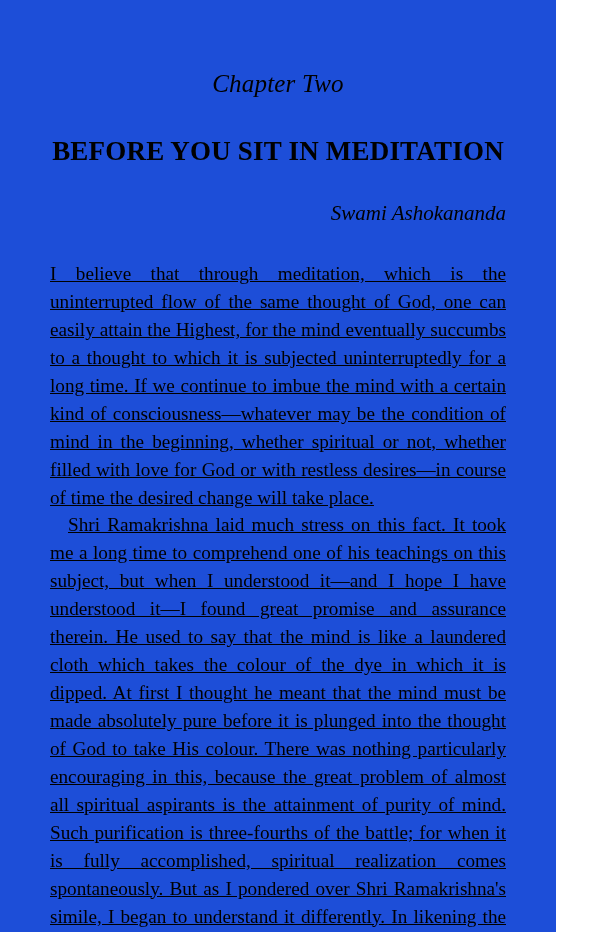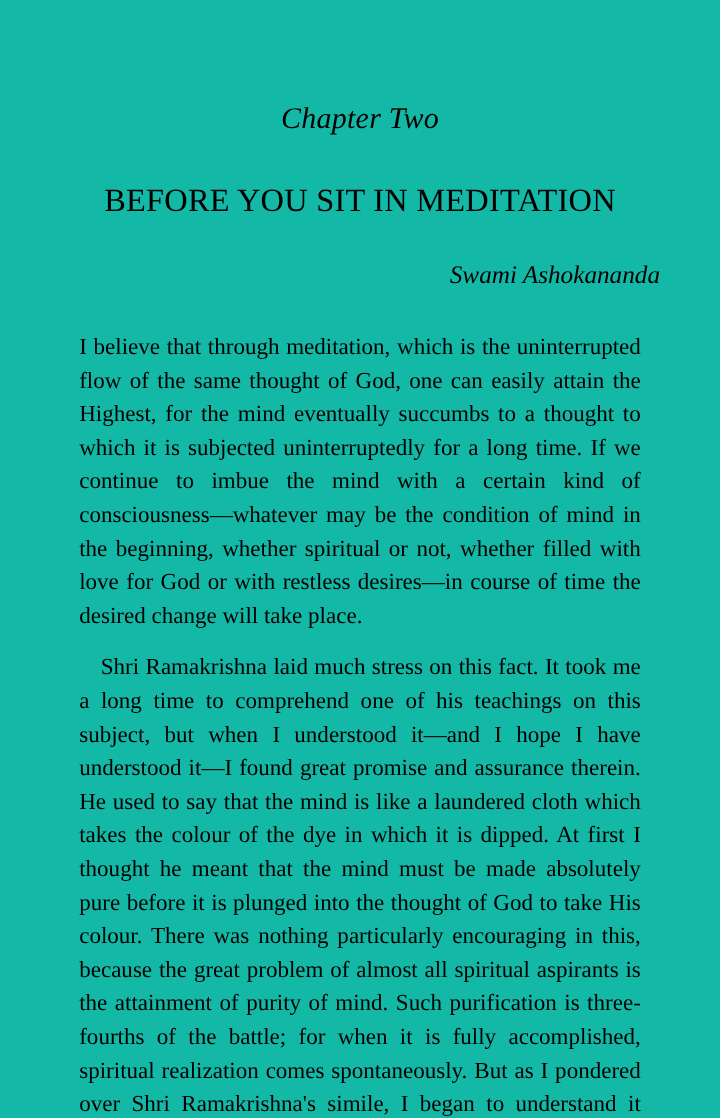--- a/index.html
+++ b/index.html
@@ -8,63 +8,64 @@
     background: #ffffff;
   }
   body {
     width: 600px;
     height: 932px;
     overflow: hidden;
     font-family: "Liberation Serif", serif;
     color: #000000;
   }
   .page {
-    width: 600px;
+    width: 556px;
     height: 932px;
     box-sizing: border-box;
-    padding: 72px 50px 30px 50px;
+    padding: 56px 50px 30px 50px;
     position: relative;
-    background: #14b8a6;
+    background: #1d4ed8;
   }
   .chapter-label {
     text-align: center;
     font-style: italic;
     font-size: 25px;
     letter-spacing: 0.2px;
     margin-top: 14px;
     margin-bottom: 0;
     font-family: "Liberation Serif", serif;
   }
   .chapter-title {
     text-align: center;
     font-size: 27px;
     letter-spacing: 0.2px;
     margin-top: 38px;
     margin-bottom: 0;
-    font-weight: normal;
+    font-weight: bold;
     font-family: "Liberation Serif", serif;
   }
   .author {
     text-align: right;
     font-style: italic;
     font-size: 21px;
     margin-top: 34px;
     margin-bottom: 0;
     font-family: "Liberation Serif", serif;
   }
   .body-text {
     margin-top: 34px;
     font-size: 19.2px;
     line-height: 1.455;
     text-align: justify;
     text-justify: inter-word;
     hyphens: none;
   }
   .body-text p {
-    margin: 16px;
+    margin: 0;
+    text-decoration: underline;
   }
   .body-text p.indent {
     text-indent: 18px;
   }
 </style>
 </head>
 <body>
 
 <div class="page">
 

